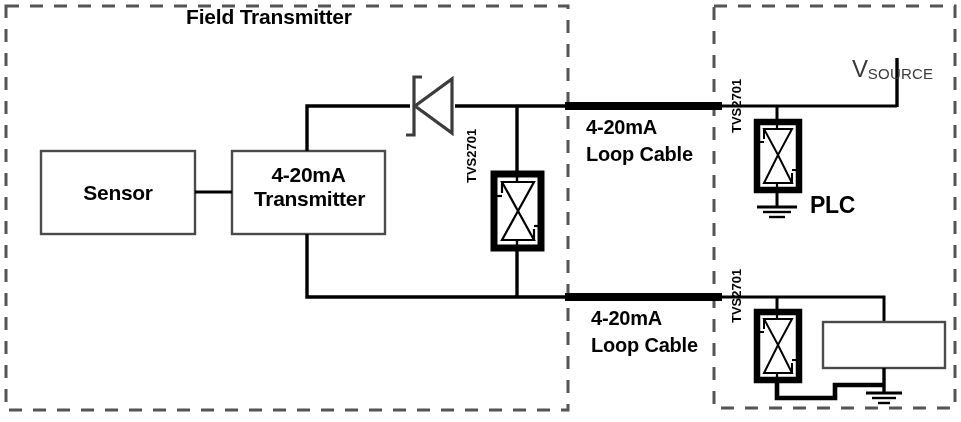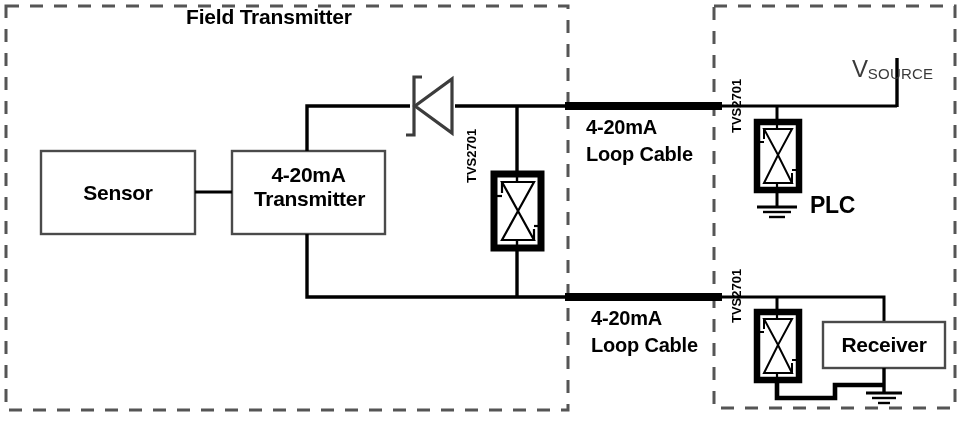--- a/index.html
+++ b/index.html
@@ -204,15 +204,14 @@
   <div class="lbl tvs-lbl" style="left:478px; top:170px;">TVS2701</div>
 
   <div class="lbl tvs-lbl" style="left:743px; top:120px;">TVS2701</div>
 
   <div class="lbl tvs-lbl" style="left:743px; top:310px;">TVS2701</div>
 
   <div class="lbl vsrc" style="left:852px; top:29px;"><span>V</span><sub>SOURCE</sub></div>
 
   <div class="lbl plc-lbl" style="left:810px; top:194px;">PLC</div>
 
-  <div class="lbl recv-lbl" style="left:823px; top:334px; width:122px; text-align:center;">Receiver</div>
 
 </div>
 
 </body></html>

